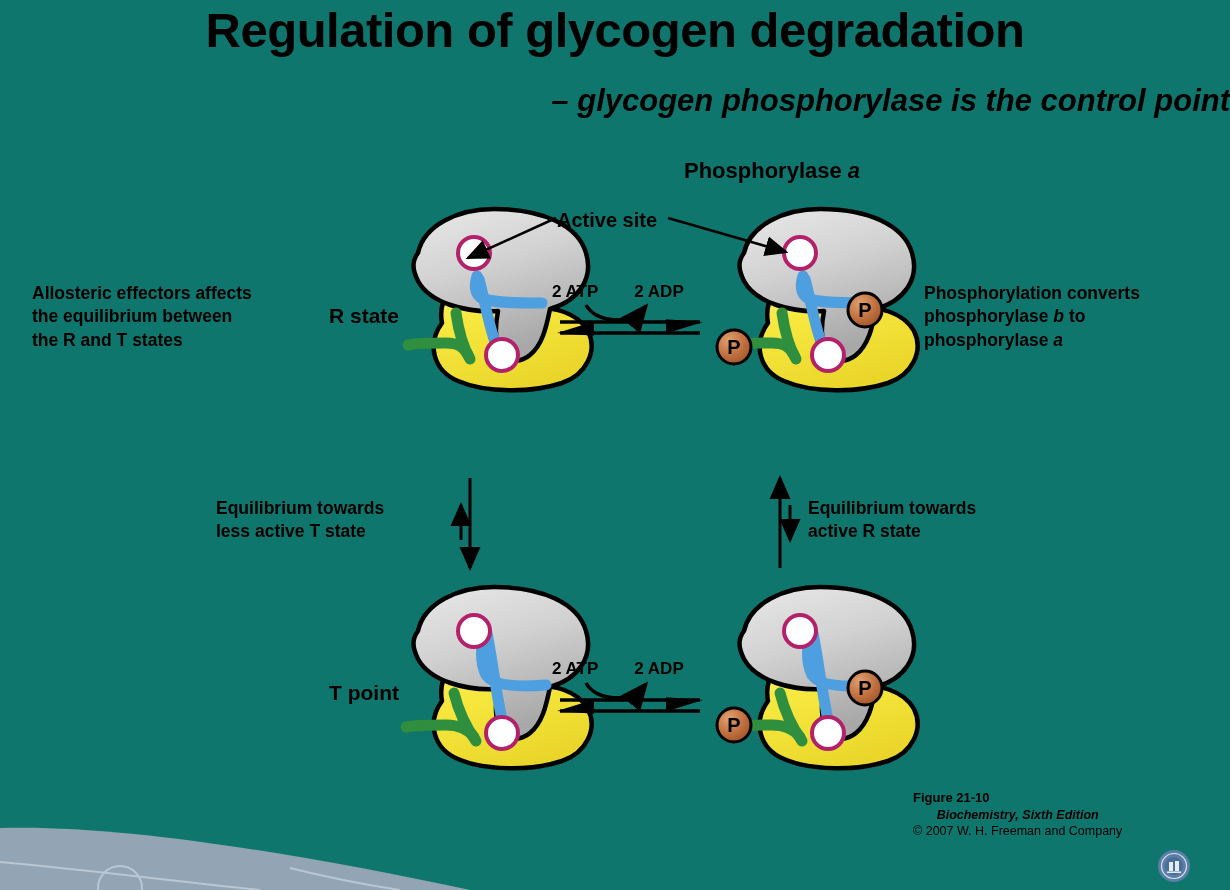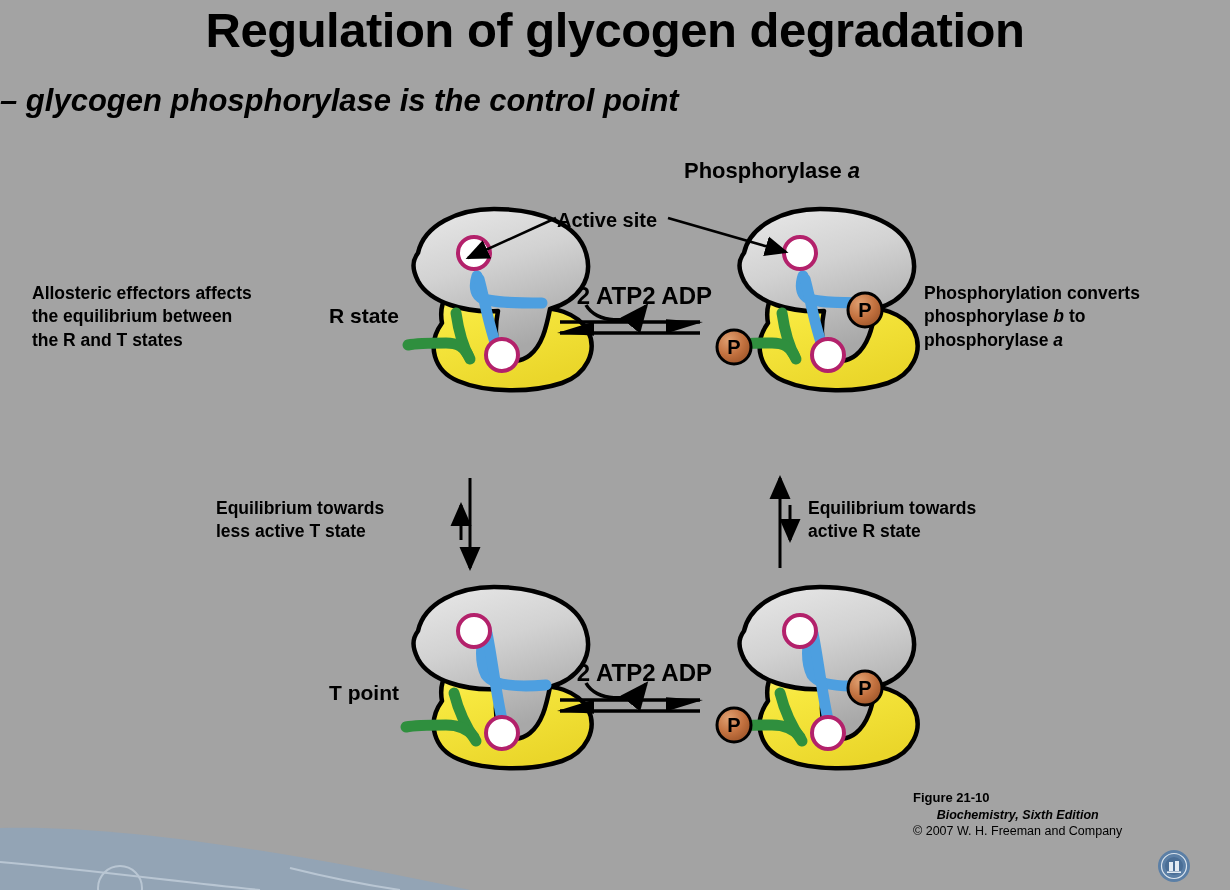--- a/index.html
+++ b/index.html
@@ -9,21 +9,21 @@
     background: #ffffff;
   }
   body {
     font-family: "Liberation Sans", sans-serif;
     color: #000000;
   }
   #slide {
     position: relative;
     width: 1230px;
     height: 890px;
-    background: #a3a3a3;
+    background: #0f766e;
     overflow: hidden;
   }
 
   
   #title {
     position: absolute;
     top: 4px;
     left: 0;
     width: 1230px;
     text-align: center;
@@ -31,21 +31,21 @@
     font-weight: bold;
     letter-spacing: -0.5px;
     line-height: 1.1;
     white-space: nowrap;
   }
   #subtitle {
     position: absolute;
     top: 84px;
     left: 0;
     width: 1230px;
-    text-align: left;
+    text-align: right;
     font-size: 31px;
     font-weight: bold;
     font-style: italic;
     line-height: 1.1;
     white-space: nowrap;
   }
 
   
   .col-header {
     position: absolute;
@@ -95,26 +95,27 @@
   
   .atp-group {
     position: absolute;
     width: 170px;
     z-index: 5;
   }
   #atp-top    { top: 282px; left: 548px; }
   #atp-bottom { top: 659px; left: 548px; }
   .atp-labels {
     display: flex;
-    justify-content: flex-end;
-    font-size: 24px;
+    justify-content: flex-start;
+    font-size: 17px;
     font-weight: bold;
     padding: 0 6px 0 4px;
     box-sizing: border-box;
     white-space: nowrap;
+    gap: 36px;
   }
 
   
   .eq-caption {
     position: absolute;
     font-size: 17.5px;
     font-weight: bold;
     line-height: 1.33;
     white-space: nowrap;
   }

